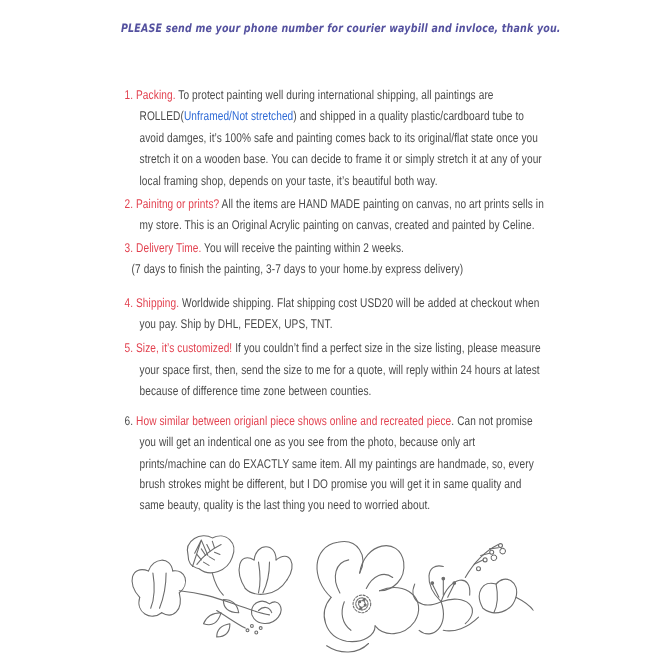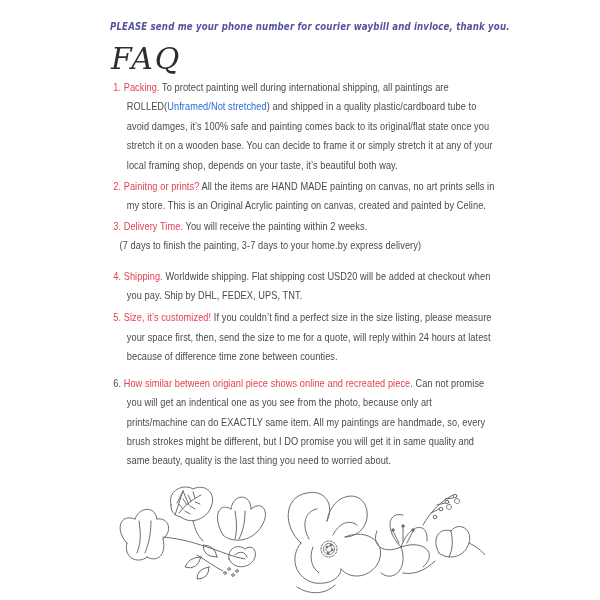--- a/index.html
+++ b/index.html
@@ -36,21 +36,20 @@
   .sub-line{display:block;text-indent:-9px;}
   .flowers{position:absolute;left:105px;top:483px;width:380px;height:117px;}
 </style>
 </head>
 <body>
 
 <div class="page">
 
   <div class="note">PLEASE send me your phone number for courier waybill and invloce, thank you.</div>
 
-  <div class="faq-title">FAQ</div>
 
   <div class="faq-list">
     <p class="faq-item"><span class="red">1. Packing. </span><span>To protect painting well during international shipping, all paintings are ROLLED(</span><span class="blue">Unframed/Not stretched</span><span>) and shipped in a quality plastic/cardboard tube to avoid damges, it’s 100% safe and painting comes back to its original/flat state once you stretch it on a wooden base. You can decide to frame it or simply stretch it at any of your local framing shop, depends on your taste, it’s beautiful both way.</span></p>
 
     <p class="faq-item"><span class="red">2. Painitng or prints? </span><span>All the items are HAND MADE painting on canvas, no art prints sells in my store. This is an Original Acrylic painting on canvas, created and painted by Celine.</span></p>
 
     <p class="faq-item"><span class="red">3. Delivery Time. </span><span>You will receive the painting within 2 weeks.</span><span class="sub-line">(7 days to finish the painting, 3-7 days to your home.by express delivery)</span></p>
 
     <p class="faq-item"><span class="red">4. Shipping. </span><span>Worldwide shipping. Flat shipping cost USD20 will be added at checkout when you pay. Ship by DHL, FEDEX, UPS, TNT.</span></p>
 

